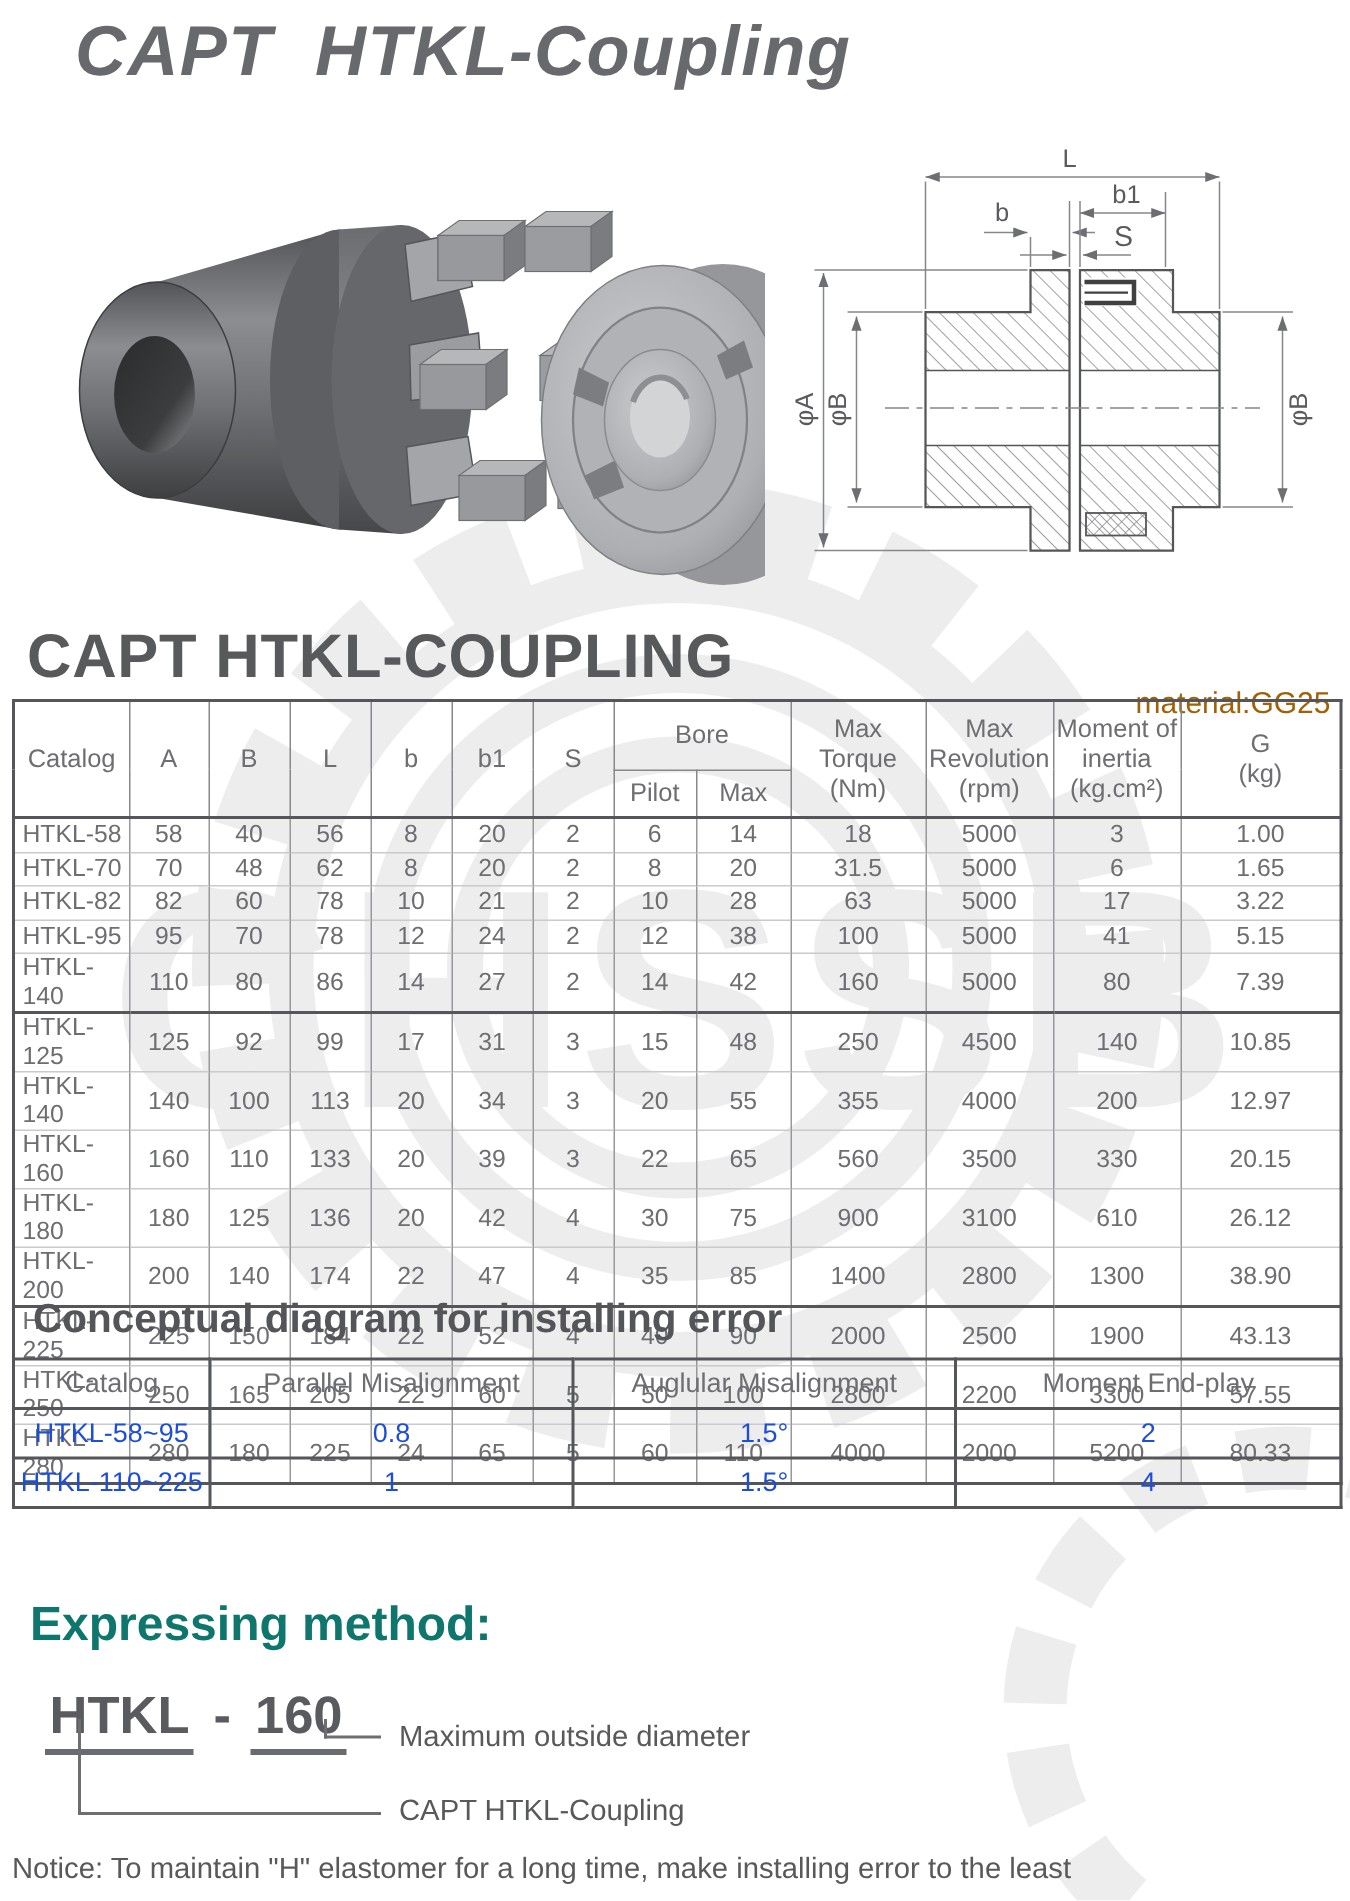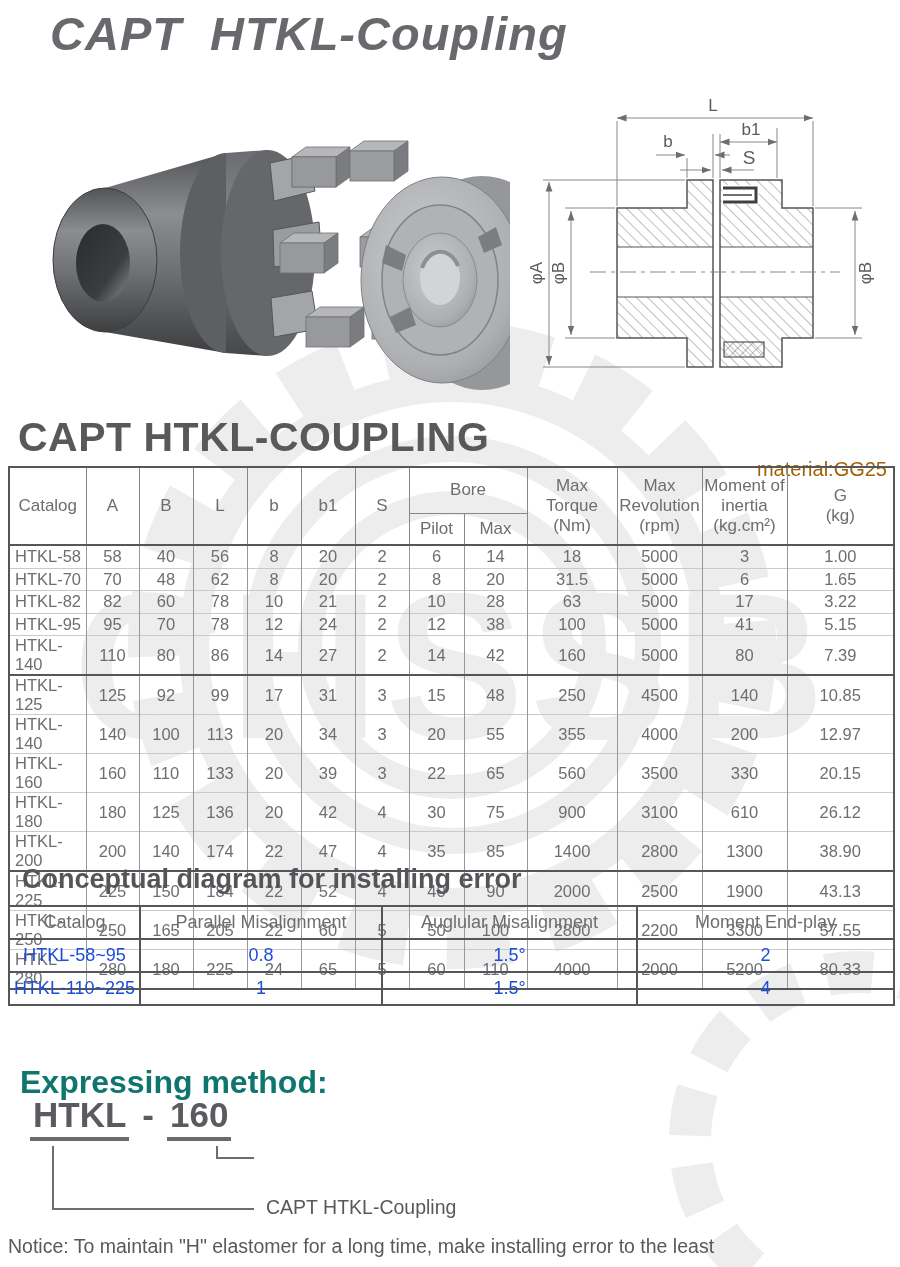--- a/index.html
+++ b/index.html
@@ -28,21 +28,21 @@
   .spec{border:2px solid #55565a;}
   .spec thead{border-bottom:2px solid #55565a;}
   
   .inst{left:8px;top:905px;width:885px;}
   .inst th,.inst td{border:2px solid #55565a;font-weight:normal;text-align:center;padding:0;}
   .inst th{font-size:18px;color:#6d6e71;height:31px;}
   .inst td{font-size:18px;color:#1d4ed8;height:31px;}
   .sub-head{left:22px;top:864px;font-size:27px;font-weight:bold;color:#545558;}
   
   .exp-head{left:20px;top:1064px;font-size:32px;font-weight:bold;color:#0f766e;}
-  .code-row{left:30px;top:1095px;display:flex;align-items:flex-start;font-size:35px;font-weight:bold;color:#595b5e;}
+  .code-row{left:30px;top:1124px;display:flex;align-items:flex-start;font-size:35px;font-weight:bold;color:#595b5e;}
   .code-row .ul{border-bottom:4px solid #6a6b6e;padding:0 3px 2px 3px;}
   .code-row .dash{margin:0 13px;}
   .conn{position:absolute;z-index:1;border-color:#6d6e71;}
   .conn-a{left:52px;top:1146px;width:200px;height:62px;border-left:2px solid #6d6e71;border-bottom:2px solid #6d6e71;}
   .conn-b{left:216px;top:1146px;width:36px;height:11px;border-left:2px solid #6d6e71;border-bottom:2px solid #6d6e71;}
   .exp-label{position:absolute;z-index:1;left:266px;font-size:19.5px;color:#58595b;}
   .lbl-dia{top:1147px;} .lbl-cpl{top:1196px;}
   .notice{left:8px;top:1235px;font-size:19.5px;color:#58595b;}
 </style>
 </head>
@@ -510,17 +510,18 @@
   </table>
 
   <div class="layer exp-head" style="position:absolute;">Expressing method:</div>
   <div class="layer code-row" style="position:absolute;">
     <span class="ul">HTKL</span>
     <span class="dash">-</span>
     <span class="ul">160</span>
   </div>
   <div class="conn conn-a"></div>
   <div class="conn conn-b"></div>
+  <div class="exp-label lbl-dia">Maximum outside diameter</div>
   <div class="exp-label lbl-cpl">CAPT HTKL-Coupling</div>
 
   <div class="layer notice" style="position:absolute;">Notice: To maintain "H" elastomer for a long time, make installing error to the least</div>
 
 </div>
 
 </body></html>

